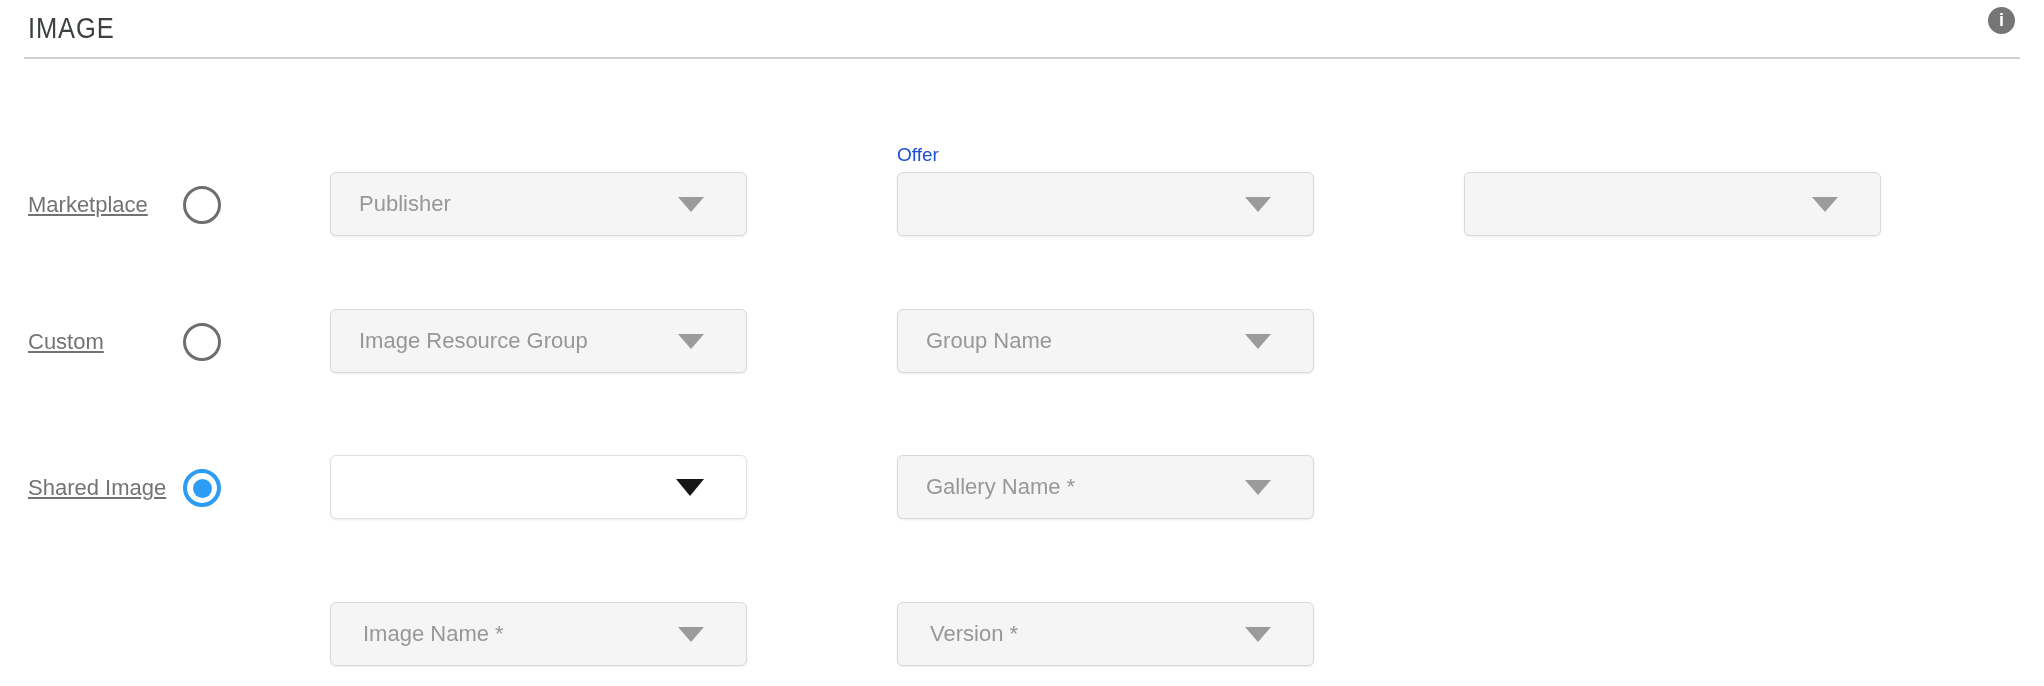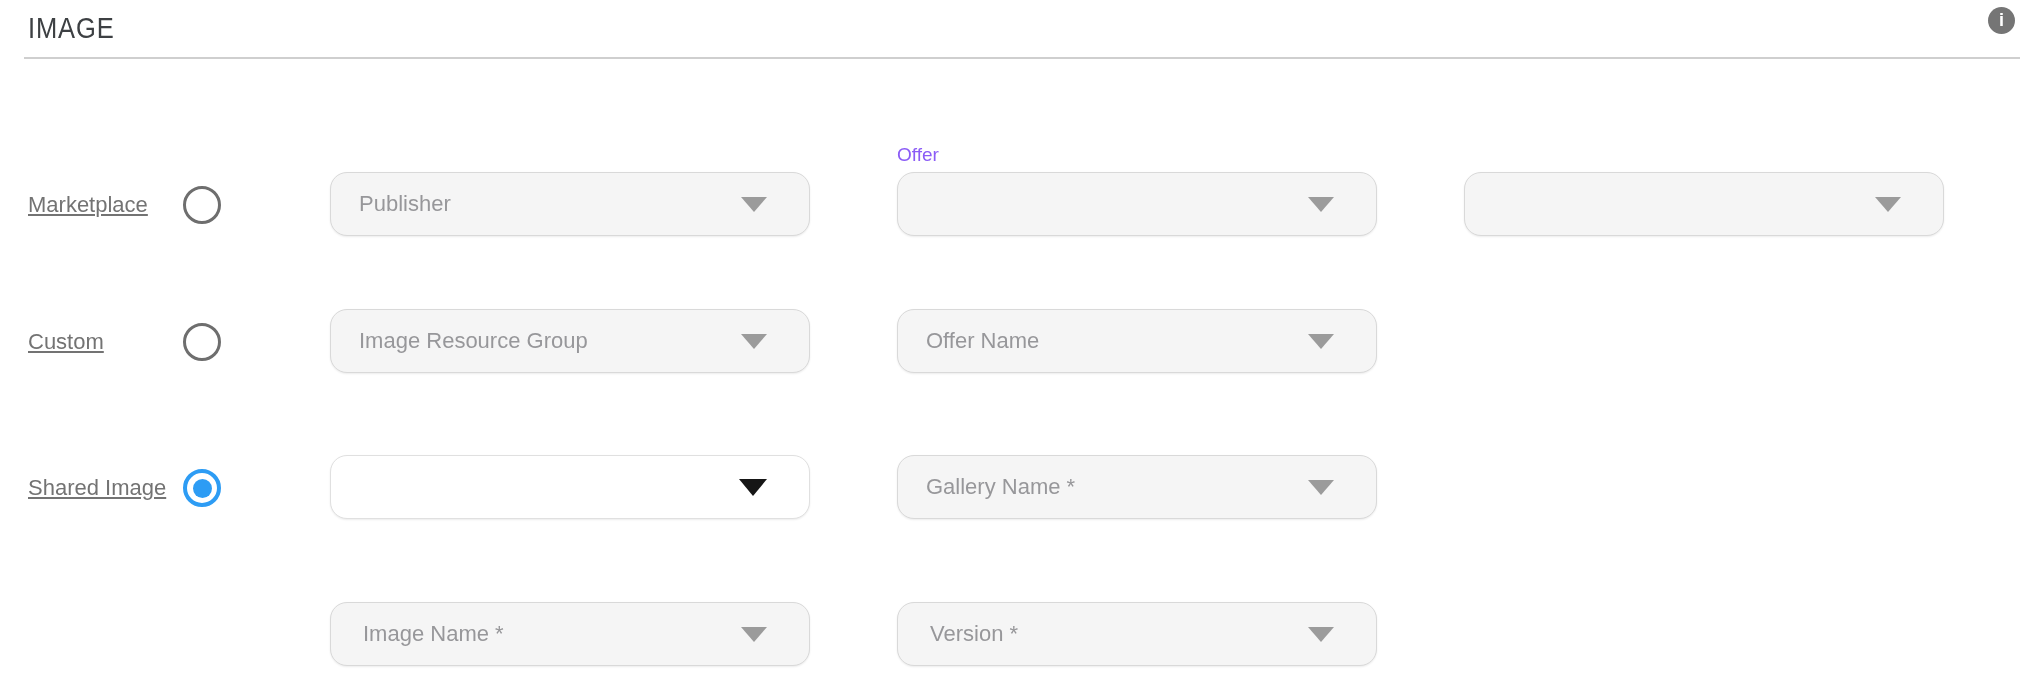--- a/index.html
+++ b/index.html
@@ -80,25 +80,25 @@
   .radio.selected .radio-dot {
     width: 19px;
     height: 19px;
     border-radius: 50%;
     background: #2d9cf4;
   }
 
   
   .dd {
     position: absolute;
-    width: 480px;
+    width: 417px;
     height: 64px;
     background: #f5f5f5;
     border: 1px solid #d9d9d9;
-    border-radius: 17px;
+    border-radius: 6px;
     box-sizing: border-box;
     box-shadow: 0 1px 2px rgba(0,0,0,0.08);
     display: flex;
     align-items: center;
     padding: 0 70px 0 28px;
     font-size: 22px;
     color: #97979a;
     cursor: pointer;
     white-space: nowrap;
     overflow: hidden;
@@ -121,21 +121,21 @@
   }
   .dd.active .caret {
     margin-top: -8px;
     border-left-width: 14px;
     border-right-width: 14px;
     border-top: 17px solid #161616;
   }
   .field-label {
     position: absolute;
     font-size: 19px;
-    color: #8b5cf6;
+    color: #1d4ed8;
     white-space: nowrap;
   }
 
   
   .col-a { left: 330px; }
   .col-b { left: 897px; }
   .col-c { left: 1464px; }
 
   
   .row1-field { top: 172px; }
@@ -174,21 +174,21 @@
 
   <div class="row-label" style="top:329px;">Custom</div>
   <div class="radio" style="top:323px;"></div>
 
   <div class="dd col-a row2-field">
     <span>Image Resource Group</span>
     <span class="caret"></span>
   </div>
 
   <div class="dd col-b row2-field">
-    <span>Offer Name</span>
+    <span>Group Name</span>
     <span class="caret"></span>
   </div>
 
   <div class="row-label" style="top:475px;">Shared Image</div>
   <div class="radio selected" style="top:469px;">
     <span class="radio-dot"></span>
   </div>
 
   <div class="dd active col-a row3-field">
     <span class="caret"></span>

